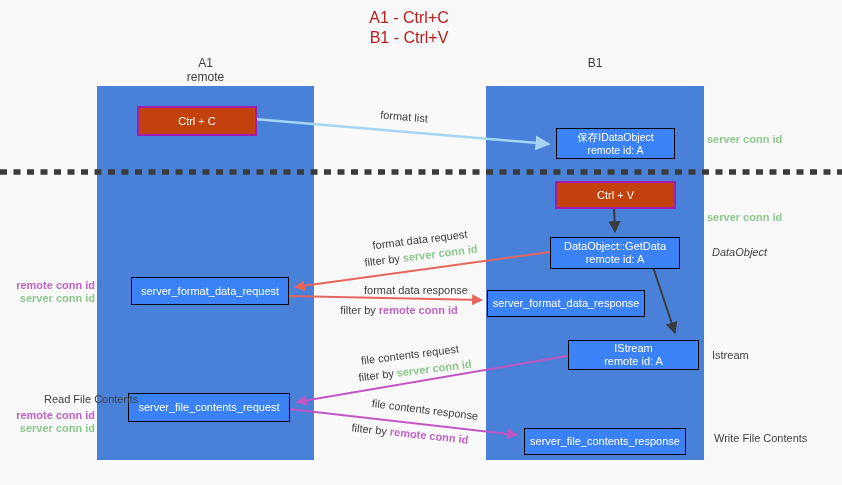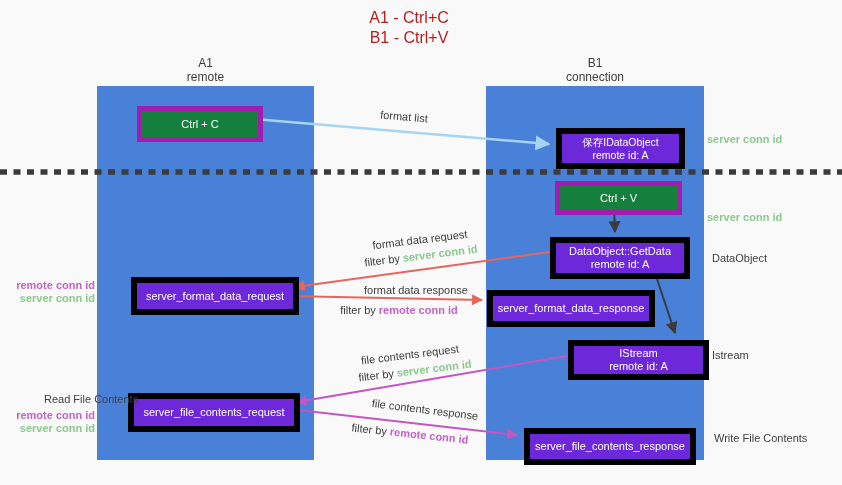--- a/index.html
+++ b/index.html
@@ -16,22 +16,22 @@
   }
   .lifeline{
     position:absolute;background:#4a81d8;z-index:1;
   }
   .arrows{position:absolute;left:0;top:0;z-index:2;}
   .node{
     position:absolute;z-index:3;display:flex;flex-direction:column;
     align-items:center;justify-content:center;text-align:center;
     color:#ffffff;font-size:11px;line-height:13px;white-space:nowrap;
   }
-  .green-box{background:#15803d;border:5px solid #a21caf;}
-  .orange-box{background:#6d28d9;border:6px solid #000000;}
+  .green-box{background:#c2410c;border:2px solid #a21caf;}
+  .orange-box{background:#3b82f6;border:1px solid #000000;}
   .lbl{
     position:absolute;z-index:4;font-size:11px;line-height:13px;white-space:nowrap;color:#3d3d3d;
   }
   .rot{transform:translate(-50%,-50%);}
   .side-right{text-align:left;}
   .side-left{text-align:right;}
   .green-t{color:#8cc98c;font-weight:bold;}
   .purple-t{color:#c263c8;font-weight:bold;}
   .gray-t{color:#3f3f3f;}
 </style>
@@ -44,21 +44,20 @@
     <div>A1 - Ctrl+C</div>
     <div>B1 - Ctrl+V</div>
   </div>
 
   <div class="col-header" style="left:97px;top:56px;width:217px;">
     <div>A1</div>
     <div>remote</div>
   </div>
   <div class="col-header" style="left:486px;top:56px;width:218px;">
     <div>B1</div>
-    <div>connection</div>
   </div>
 
   <div class="lifeline" style="left:97px;top:86px;width:217px;height:374px;"></div>
   <div class="lifeline" style="left:486px;top:86px;width:218px;height:374px;"></div>
 
   <svg class="arrows" width="842" height="485">
     <defs>
       <marker id="ah-blue" viewBox="0 0 10 10" markerWidth="6" markerHeight="6" refX="9" refY="5" orient="auto">
           <path d="M0,0 L10,5 L0,10 z" fill="#a5d5f2"></path>
         </marker>
@@ -154,21 +153,21 @@
   <div class="lbl rot" style="left:410px;top:434px;transform:translate(-50%,-50%) rotate(6deg);">
     <span>filter by</span>&nbsp;<span class="purple-t">remote conn id</span>
   </div>
 
   <div class="lbl side-right green-t" style="left:707px;top:133px;">
     <span>server conn id</span>
   </div>
   <div class="lbl side-right green-t" style="left:707px;top:211px;">
     <span>server conn id</span>
   </div>
-  <div class="lbl side-right gray-t" style="left:712px;top:252px;">
+  <div class="lbl side-right gray-t" style="left:712px;top:246px;font-style:italic;">
     <span>DataObject</span>
   </div>
   <div class="lbl side-right gray-t" style="left:712px;top:349px;">
     <span>Istream</span>
   </div>
   <div class="lbl side-right gray-t" style="left:714px;top:432px;">
     <span>Write File Contents</span>
   </div>
 
   <div class="lbl side-left" style="left:0px;top:279px;width:95px;">

